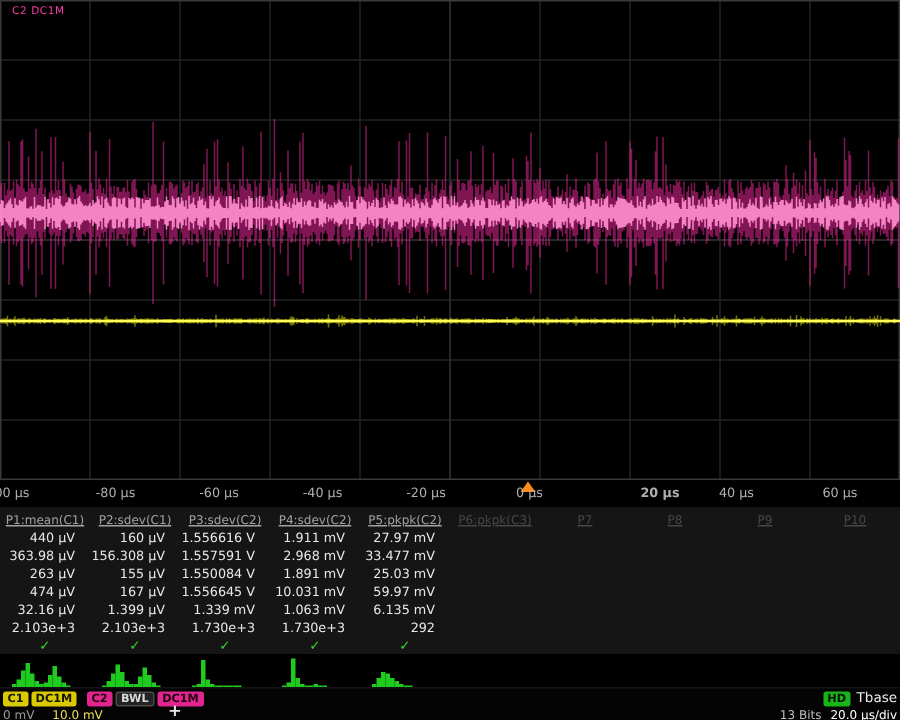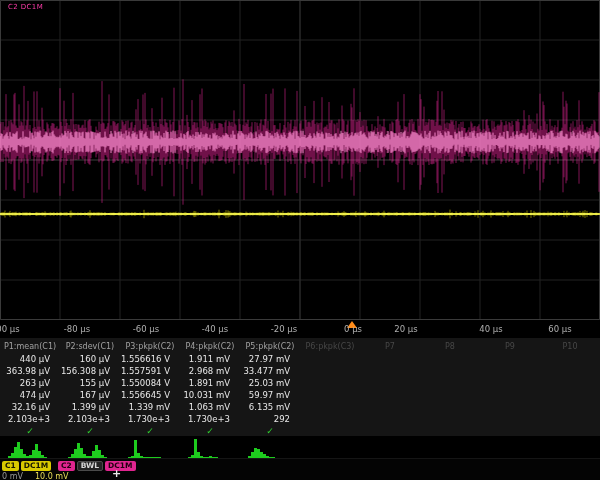--- a/index.html
+++ b/index.html
@@ -15,21 +15,21 @@
   
   .time-axis{position:absolute;left:0;top:320px;width:600px;height:16px;}
   .tlabel{position:absolute;top:4px;transform:translateX(-50%);font-size:8.5px;color:#b0b0b0;white-space:nowrap;}
   .trig{position:absolute;left:347px;top:1px;width:0;height:0;
         border-left:5px solid transparent;border-right:5px solid transparent;
         border-bottom:7px solid #ff8c1a;}
   
   .measure{position:absolute;left:0;top:338px;width:600px;background:#151515;
            display:grid;grid-template-columns:repeat(10,60px);padding-top:2px;}
   .th{font-size:8px;color:#a2a2a2;text-align:center;height:13px;line-height:13px;
-      white-space:nowrap;overflow:hidden;}
+      white-space:nowrap;overflow:hidden;text-decoration:underline;}
   .th.dim{color:#474747;}
   .td{font-size:8.5px;color:#e8e8e8;text-align:right;padding-right:10px;height:12px;
       line-height:12px;white-space:nowrap;box-sizing:border-box;}
   .tstatus{color:#2fd32f;font-size:9px;text-align:center;height:12px;line-height:12px;}
   
   .histicons{position:absolute;left:0;top:436px;width:600px;height:22px;background:#000;
              display:grid;grid-template-columns:repeat(10,60px);}
   .hcell{display:flex;align-items:flex-end;padding-left:8px;}
   .hbar{width:3px;background:#1ecb1e;}
   
@@ -74,30 +74,30 @@
   </div>
 
   <div class="time-axis" id="time-axis">
     <div class="trig"></div>
   <span class="tlabel" style="left: 8px;">00 µs</span>
       <span class="tlabel" style="left: 77px;">-80 µs</span>
       <span class="tlabel" style="left: 146px;">-60 µs</span>
       <span class="tlabel" style="left: 215px;">-40 µs</span>
       <span class="tlabel" style="left: 284px;">-20 µs</span>
       <span class="tlabel" style="left: 353px;">0 µs</span>
-      <span class="tlabel" style="left: 406px;">20 µs</span>
+      <span class="tlabel" style="left: 440px; font-weight: bold;">20 µs</span>
       <span class="tlabel" style="left: 491px;">40 µs</span>
       <span class="tlabel" style="left: 560px;">60 µs</span>
     </div>
 
   <div class="measure" id="measure-table">
       <div class="th">P1:mean(C1)</div>
       <div class="th">P2:sdev(C1)</div>
-      <div class="th">P3:pkpk(C2)</div>
-      <div class="th">P4:pkpk(C2)</div>
+      <div class="th">P3:sdev(C2)</div>
+      <div class="th">P4:sdev(C2)</div>
       <div class="th">P5:pkpk(C2)</div>
       <div class="th dim">P6:pkpk(C3)</div>
       <div class="th dim">P7</div>
       <div class="th dim">P8</div>
       <div class="th dim">P9</div>
       <div class="th dim">P10</div>
       <div class="td">440 µV</div>
       <div class="td">160 µV</div>
       <div class="td">1.556616 V</div>
       <div class="td">1.911 mV</div>
@@ -267,14 +267,24 @@
     <div class="c2box">
       <div class="chips">
         <span class="chip chip-magenta">C2</span>
         <span class="chip chip-dark">BWL</span>
         <span class="chip chip-magenta">DC1M</span>
       </div>
     </div>
 
     <div class="plus">+</div>
 
+    <div class="tbasebox">
+      <div class="row1">
+        <span class="chip chip-green">HD</span>
+        <span class="tbase-label">Tbase</span>
+      </div>
+      <div class="row2">
+        <span>13 Bits</span>
+        <span class="white">20.0 µs/div</span>
+      </div>
+    </div>
   </div>
 </div>
 
 </body></html>

